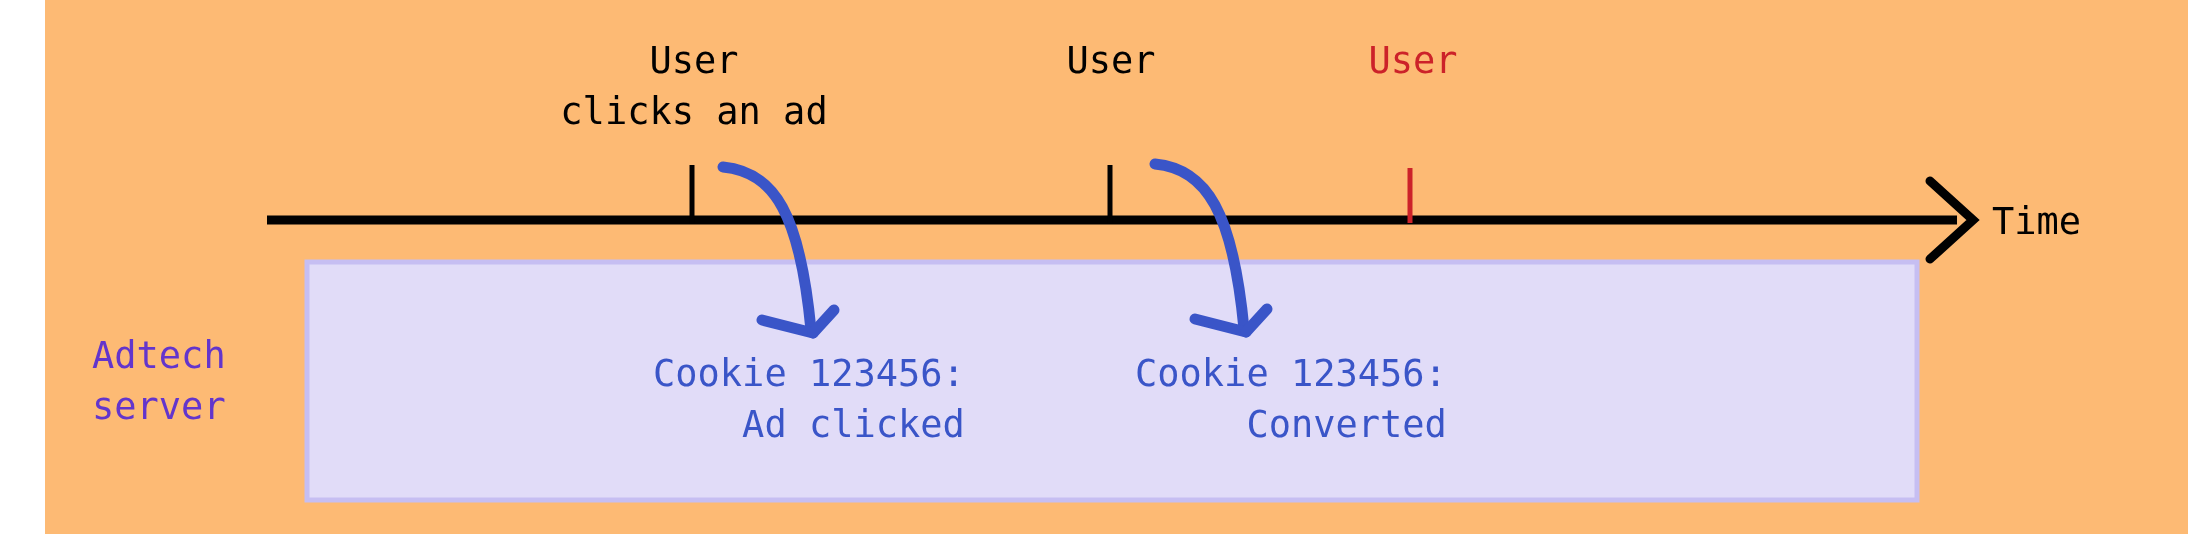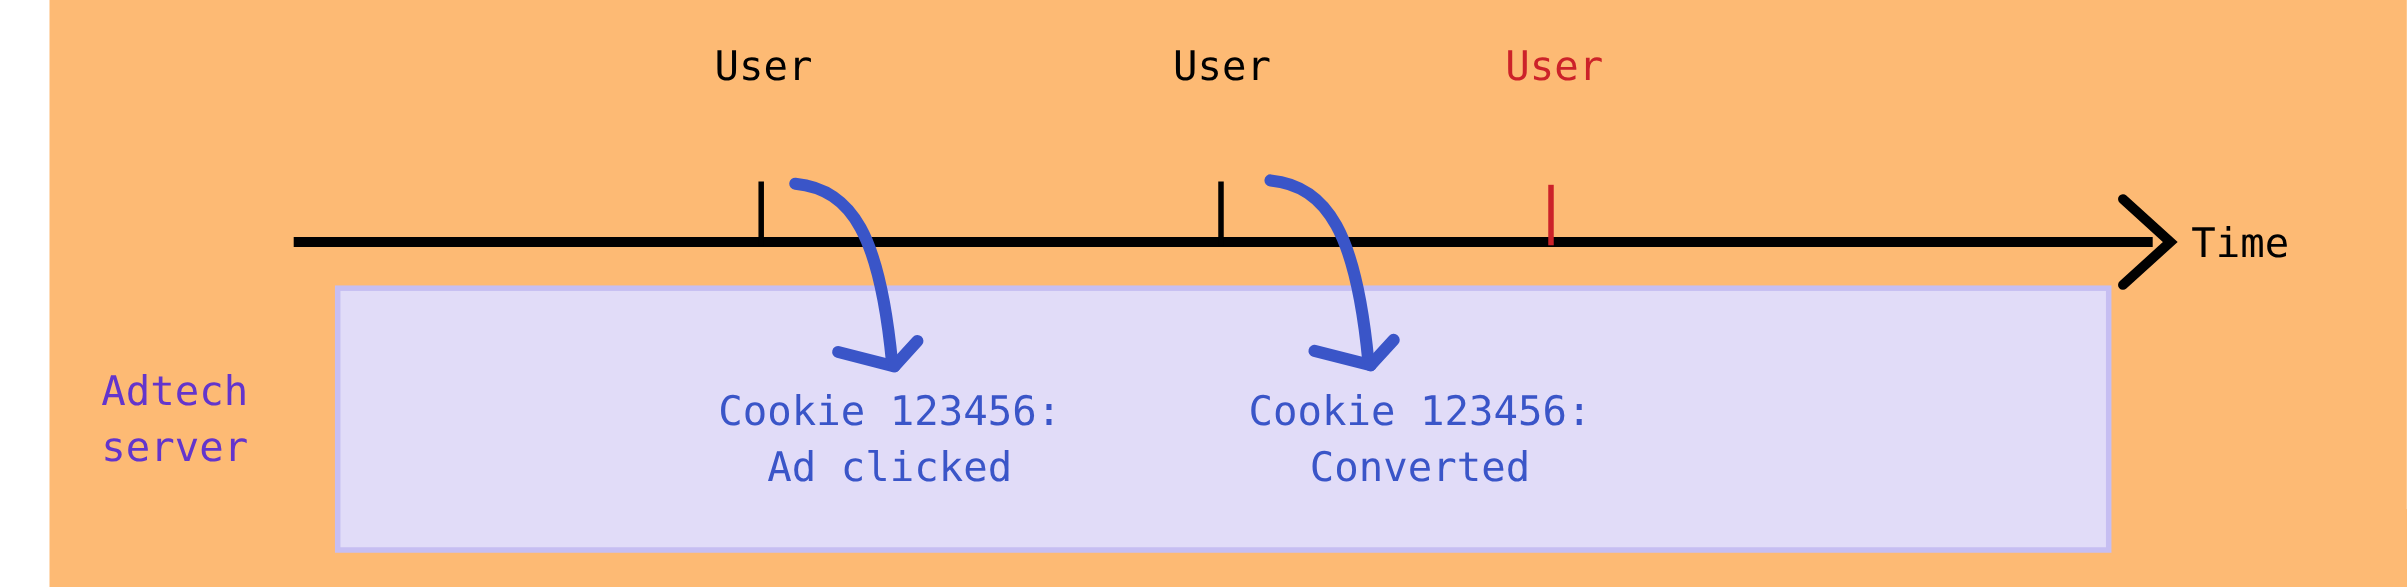--- a/index.html
+++ b/index.html
@@ -61,21 +61,21 @@
     text-align: right;
   }
 
   .log-entry {
     position: absolute;
     font-family: "DejaVu Sans Mono", monospace;
     font-size: 37px;
     line-height: 51px;
     color: #3a55c8;
     white-space: pre;
-    text-align: center;
+    text-align: right;
   }
 </style>
 </head>
 <body>
 
 <div id="canvas">
 
   <svg id="diagram-svg" viewBox="0 0 2188 534">
 
     <rect x="262" y="262" width="1610" height="238" fill="#e1dcf8" stroke="#c6bef2" stroke-width="5"></rect>
@@ -96,21 +96,21 @@
       <path d="M 789 310 L 768 333" fill="none" stroke="#3a55c8" stroke-width="11" stroke-linecap="round"></path>
     </g>
 
     <g>
       <path d="M 1110 164 C 1162 169 1188 213 1199 329" fill="none" stroke="#3a55c8" stroke-width="11" stroke-linecap="round"></path>
       <path d="M 1150 319 L 1201 332" fill="none" stroke="#3a55c8" stroke-width="11" stroke-linecap="round"></path>
       <path d="M 1222 309 L 1201 332" fill="none" stroke="#3a55c8" stroke-width="11" stroke-linecap="round"></path>
     </g>
   </svg>
 
-  <div class="evt-label black" style="left:349px; top:35px; width:600px;"><span>User</span><br></div>
+  <div class="evt-label black" style="left:349px; top:35px; width:600px;"><span>User</span><br><span>clicks an ad</span></div>
 
   <div class="evt-label black" style="left:816px; top:35px; width:500px;"><span>User</span><br></div>
 
   <div class="evt-label red" style="left:1118px; top:35px; width:500px;"><span>User</span><br></div>
 
   <div id="axis-label">Time</div>
 
   <div id="server-label"><span>Adtech</span><br><span>server</span></div>
 
   <div class="log-entry" style="left:608px; top:348px;"><span>Cookie 123456:</span><br><span>Ad clicked</span></div>

